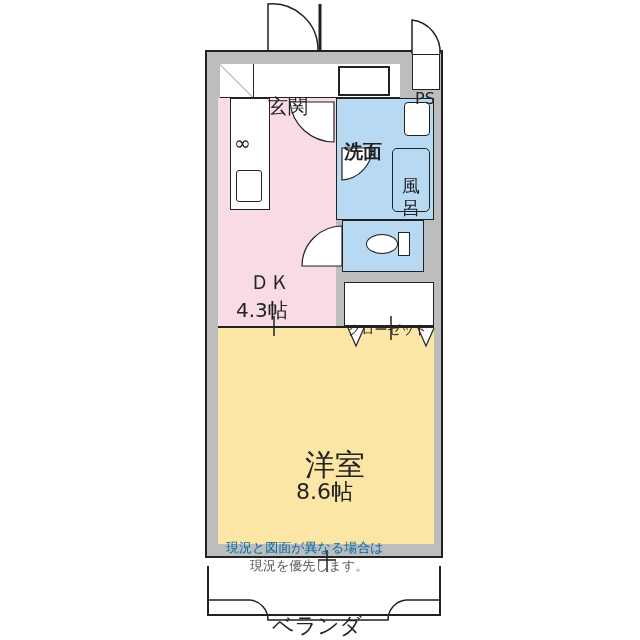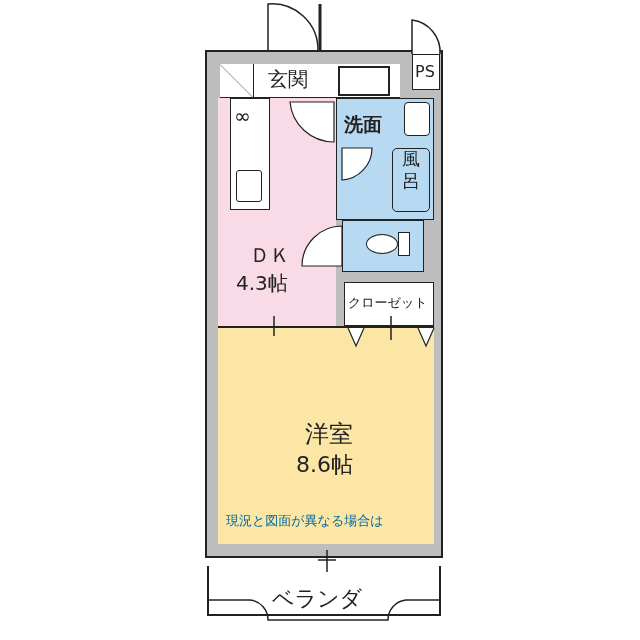--- a/index.html
+++ b/index.html
@@ -1,20 +1,20 @@
 <!DOCTYPE html>
 <html><head>
 <meta charset="utf-8">
 <style>
   html,body{margin:0;padding:0;background:#fff;}
   body{width:640px;height:640px;position:relative;overflow:hidden;font-family:"DejaVu Sans",sans-serif;}
   .abs{position:absolute;}
   .wall{position:absolute;background:#bdbdbd;border:2px solid #222;box-sizing:border-box;}
   .room{position:absolute;box-sizing:border-box;}
-  .lbl{position:absolute;color:#222;white-space:nowrap;}
+  .lbl{position:absolute;color:#222;white-space:nowrap;margin-top:27px;}
   svg{position:absolute;left:0;top:0;}
 </style>
 </head>
 <body>
 
 <div class="abs" style="left:0;top:0;width:640px;height:640px;">
 
   <div class="wall" style="left:205px;top:50px;width:238px;height:508px;"></div>
 
   <div class="room" style="left:220px;top:64px;width:180px;height:34px;background:#fff;border-bottom:1px solid #222;"></div>
@@ -57,17 +57,18 @@
     <path d="M207 600 L250 600 A20 20 0 0 1 268 620 L388 620 A20 20 0 0 1 406 600 L441 600" fill="none" stroke="#222" stroke-width="1.5"></path>
   </svg>
 
   <div class="lbl" style="left:268px;top:66px;font-size:20px;">玄関</div>
   <div class="lbl" style="left:415px;top:62px;font-size:16px;">PS</div>
   <div class="lbl" style="left:344px;top:112px;font-size:19px;font-weight:bold;">洗面</div>
   <div class="lbl" style="left:402px;top:148px;font-size:18px;width:18px;white-space:normal;line-height:22px;">風呂</div>
   <div class="lbl" style="left:250px;top:242px;font-size:20px;">ＤＫ</div>
   <div class="lbl" style="left:236px;top:270px;font-size:20px;">4.3帖</div>
   <div class="lbl" style="left:348px;top:294px;font-size:13px;">クローゼット</div>
-  <div class="lbl" style="left:305px;top:418px;font-size:24px;">洋室</div>
+  <div class="lbl" style="left:305px;top:418px;font-size:30px;">洋室</div>
   <div class="lbl" style="left:296px;top:450px;font-size:22px;">8.6帖</div>
   <div class="lbl" style="left:226px;top:512px;font-size:13px;color:#0369a1;">現況と図面が異なる場合は</div>
+  <div class="lbl" style="left:250px;top:530px;font-size:13px;color:#555;">現況を優先します。</div>
   <div class="lbl" style="left:272px;top:584px;font-size:22px;">ベランダ</div>
 </div>
 
 </body></html>

